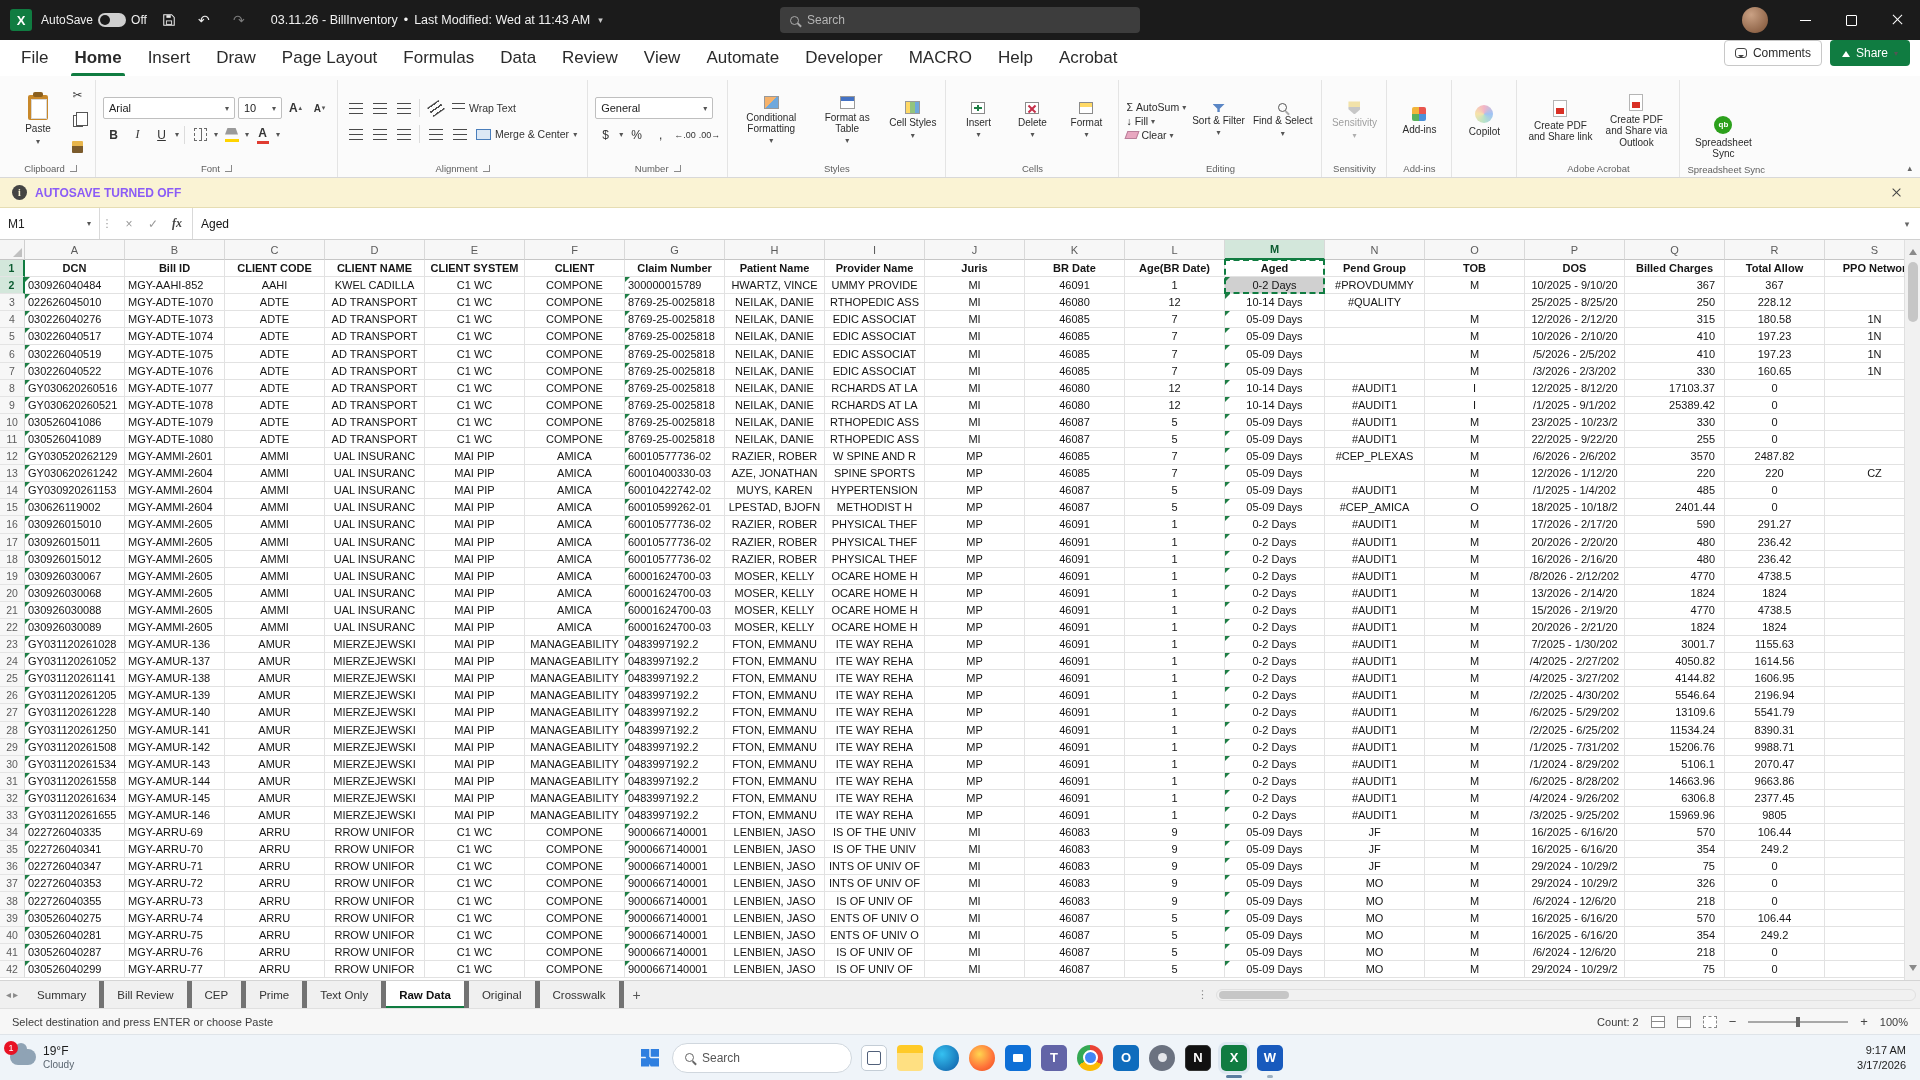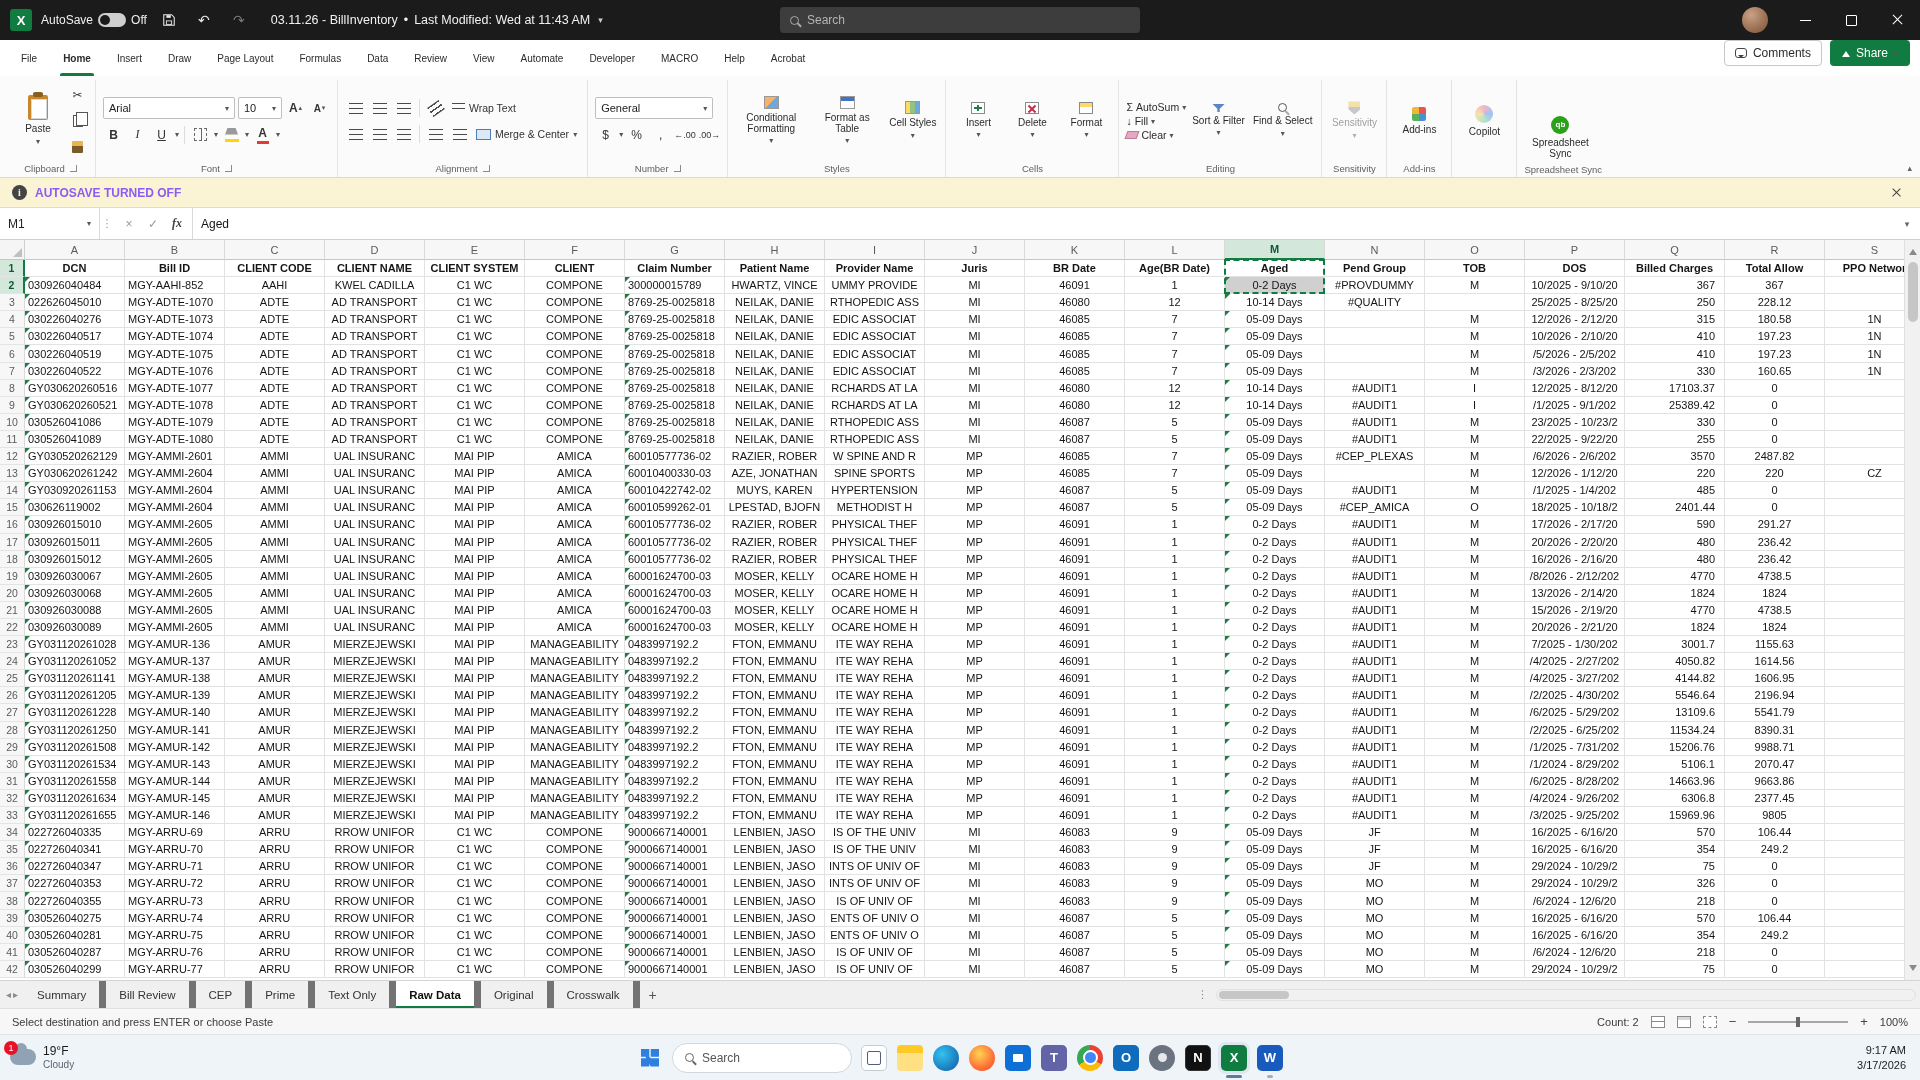--- a/index.html
+++ b/index.html
@@ -24,21 +24,21 @@
   .avatar { width:26px; height:26px; border-radius:50%; background:radial-gradient(circle at 35% 30%, #caa184, #7a4f33); margin-right:14px; }
   .wc { width:46px; height:100%; display:flex; align-items:center; justify-content:center; position:relative; }
   .wc-min::before { content:""; width:11px; height:1px; background:#fff; }
   .wc-max::before { content:""; width:9px; height:9px; border:1px solid #fff; border-radius:1px; }
   .wc-close::before,.wc-close::after { content:""; position:absolute; width:13px; height:1.2px; background:#fff; }
   .wc-close::before { transform:rotate(45deg); } .wc-close::after { transform:rotate(-45deg); }
 
   
   .tabrow { height:36px; background:#fff; display:flex; align-items:stretch; padding:0 6px 0 8px; flex:0 0 auto; }
   .rtabs { display:flex; align-items:stretch; }
-  .rtab { padding:0 13px; display:flex; align-items:center; font-size:10px; color:#2b2b2b; position:relative; cursor:default; }
+  .rtab { padding:0 13px; display:flex; align-items:center; font-size:17px; color:#2b2b2b; position:relative; cursor:default; }
   .rtab.active { font-weight:bold; }
   .rtab.active::after { content:""; position:absolute; left:10px; right:10px; bottom:0; height:3px; border-radius:2px 2px 0 0; background:#107C41; }
   .tabrow-right { margin-left:auto; display:flex; align-items:flex-start; gap:8px; padding-right:4px; }
   .btn-comments { display:flex; align-items:center; gap:6px; border:1px solid #c8c8c8; border-radius:4px; height:26px; padding:0 10px; font-size:12px; color:#2b2b2b; background:#fff; }
   .i-bubble { width:12px; height:10px; border:1.2px solid #444; border-radius:3px; position:relative; }
   .i-bubble::after { content:""; position:absolute; left:2px; bottom:-4px; border:3px solid transparent; border-top-color:#444; }
   .btn-share { display:flex; align-items:center; gap:6px; background:#107C41; color:#fff; border-radius:4px; height:26px; padding:0 12px; font-size:12px; }
   .i-share { width:0; height:0; border:4px solid transparent; border-bottom:6px solid #fff; margin-bottom:3px; }
 
   
@@ -137,21 +137,21 @@
   .copy-marquee { position:absolute; border:2px dashed #107C41; pointer-events:none; z-index:5; }
   .vscroll { width:16px; flex:0 0 auto; background:#f1f1f1; border-left:1px solid #e0e0e0; display:flex; flex-direction:column; align-items:center; }
   .vs-arrow { width:0; height:0; margin:5px 0; border:4px solid transparent; }
   .vs-up { border-bottom:6px solid #8a8a8a; }
   .vs-dn { border-top:6px solid #8a8a8a; margin-top:auto; }
   .vs-thumb { width:10px; height:60px; border-radius:5px; background:#c6c6c6; margin-top:2px; }
 
   
   .sheettabs { height:28px; background:#f0f0f0; border-top:1px solid #d4d4d4; display:flex; align-items:stretch; font-size:11.5px; flex:0 0 auto; }
   .st-nav { display:flex; align-items:center; gap:2px; padding:0 6px; color:#8a8a8a; font-size:10px; }
-  .stab { padding:11px 13px; display:flex; align-items:center; color:#333; border-right:7px solid #737373; position:relative; background:#f0f0f0; }
+  .stab { padding:11px 13px; display:flex; align-items:center; color:#333; border-right:5px solid #737373; position:relative; background:#f0f0f0; }
   .stab.active { background:#fff; font-weight:bold; color:#111; }
   .stab.active::after { content:""; position:absolute; left:0; right:0; bottom:0; height:2.5px; background:#107C41; }
   .st-add { width:26px; display:flex; align-items:center; justify-content:center; color:#555; font-size:14px; }
   .st-right { margin-left:auto; display:flex; align-items:center; gap:8px; padding-right:4px; flex:1; justify-content:flex-end; }
   .st-dots { color:#8a8a8a; font-size:11px; }
   .hscroll { width:700px; height:12px; background:#f1f1f1; border:1px solid #e0e0e0; border-radius:6px; position:relative; }
   .hs-thumb { position:absolute; left:2px; top:1.5px; width:70px; height:8px; border-radius:4px; background:#c6c6c6; }
 
   
   .statusbar { height:26px; background:#f7f7f7; border-top:1px solid #e0e0e0; display:flex; align-items:center; font-size:11px; color:#3b3b3b; padding:0 12px; gap:14px; flex:0 0 auto; }
@@ -531,20 +531,35 @@
     <div class="rgroup">
       <div class="rg-body">
         <div class="bigbtn">
           <span class="i-copilot"></span>
           <span>Copilot</span>
         </div>
       </div>
       <div class="rg-label"></div>
     </div>
 
+    <div class="rgroup">
+      <div class="rg-body">
+        <div class="bigbtn">
+          <span class="i-pdf"></span>
+          <span class="lab2">Create PDF and Share link</span>
+        </div>
+        <div class="bigbtn">
+          <span class="i-pdf"></span>
+          <span class="lab2">Create PDF and Share via Outlook</span>
+        </div>
+      </div>
+      <div class="rg-label">
+          <span>Adobe Acrobat</span>
+        </div>
+    </div>
 
     <div class="rgroup">
       <div class="rg-body">
         <div class="bigbtn">
           <span class="i-qb">qb</span>
           <span class="lab2">Spreadsheet Sync</span>
         </div>
       </div>
       <div class="rg-label">
           <span>Spreadsheet Sync</span>

